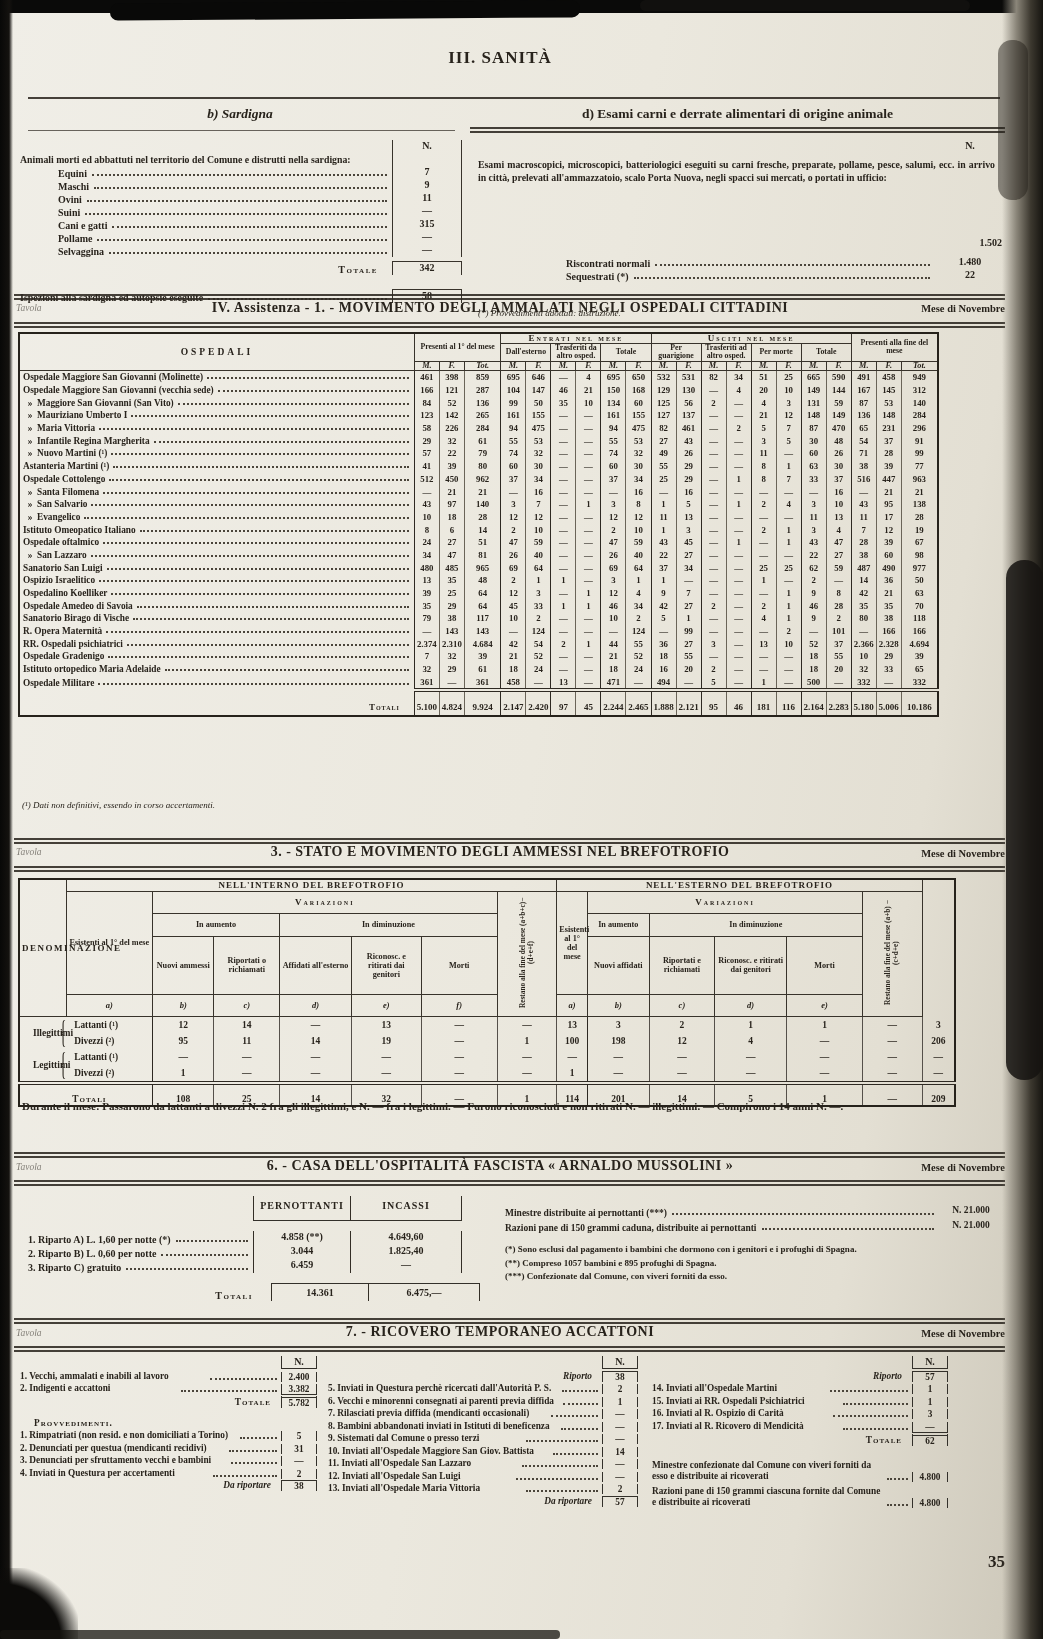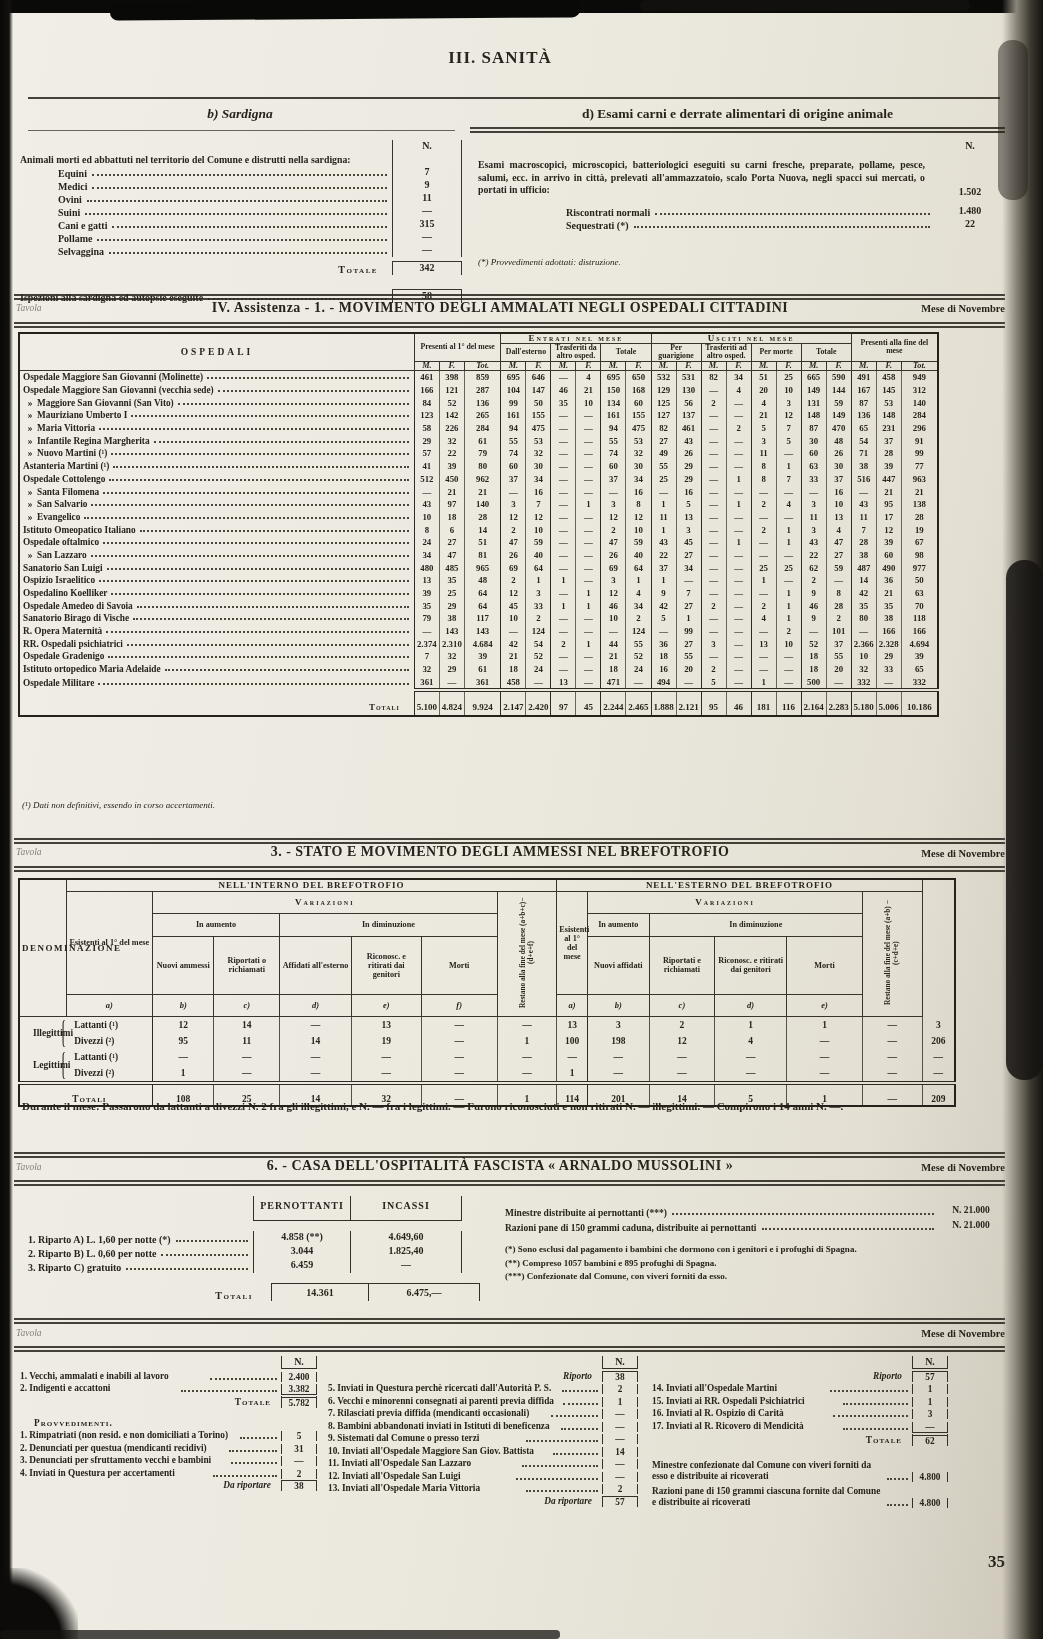--- a/index.html
+++ b/index.html
@@ -116,21 +116,21 @@
       <span class="lbl para" style="padding-right:6px;">Animali morti ed abbattuti nel territorio del Comune e distrutti nella sardigna:</span>
       <span class="val" style="align-self:stretch;"></span>
     </div>
     <div id="sardigna-rows">
         <div class="nrow">
           <span class="lbl" style="flex: 0 0 auto; padding-left: 38px;">Equini</span>
           <span class="dots"></span>
           <span class="val">7</span>
         </div>
         <div class="nrow">
-          <span class="lbl" style="flex: 0 0 auto; padding-left: 38px;">Medici</span>
+          <span class="lbl" style="flex: 0 0 auto; padding-left: 38px;">Maschi</span>
           <span class="dots"></span>
           <span class="val">9</span>
         </div>
         <div class="nrow">
           <span class="lbl" style="flex: 0 0 auto; padding-left: 38px;">Ovini</span>
           <span class="dots"></span>
           <span class="val">11</span>
         </div>
         <div class="nrow">
           <span class="lbl" style="flex: 0 0 auto; padding-left: 38px;">Suini</span>
@@ -162,21 +162,21 @@
       <span class="dots"></span>
       <span class="val topline">58</span>
     </div>
   </div>
 
   <div class="abs" style="left:478px;top:140px;width:527px;">
     <div class="nrow">
       <span class="lbl"></span>
         <span class="val noborder">N.</span>
     </div>
-    <div class="nrow" style="margin-top:6px;">
+    <div class="nrow" style="margin-top:6px;flex-direction:column;">
       <span class="lbl para" style="padding-right:10px;">Esami macroscopici, microscopici, batteriologici eseguiti su carni fresche, preparate, pollame, pesce, salumi, ecc. in arrivo in città, prelevati all'ammazzatoio, scalo Porta Nuova, negli spacci sui mercati, o portati in ufficio:</span>
       <span class="val noborder" style="display:flex;align-items:flex-end;justify-content:center;">1.502</span>
     </div>
     <div id="esami-rows" style="margin-top:8px;">
         <div class="nrow">
           <span class="lbl" style="flex: 0 0 auto; padding-left: 88px;">Riscontrati normali</span>
           <span class="dots"></span>
           <span class="val noborder">1.480</span>
         </div>
         <div class="nrow">
@@ -1208,20 +1208,21 @@
       <span class="dots"></span>
       <span class="val noborder" style="flex-basis:58px;font-size:9.5px;">N. 21.000</span>
     </div>
     <div style="margin-top:10px;font-size:9px;font-weight:bold;line-height:12px;">(*) Sono esclusi dal pagamento i bambini che dormono con i genitori e i profughi di Spagna.</div>
     <div style="margin-top:3px;font-size:9px;font-weight:bold;">(**) Compreso 1057 bambini e 895 profughi di Spagna.</div>
     <div style="margin-top:3px;font-size:9px;font-weight:bold;">(***) Confezionate dal Comune, con viveri forniti da esso.</div>
   </div>
 
   <div class="rule dbl" style="left:14px;top:1318px;width:991px;"></div>
   <div class="abs tavola" style="left:16px;top:1328px;">Tavola</div>
+  <div class="abs sec-title c" style="left:60px;top:1324px;width:880px;">7. - RICOVERO TEMPORANEO ACCATTONI</div>
   <div class="abs mese" style="left:865px;top:1328px;width:140px;text-align:right;">Mese di Novembre</div>
   <div class="rule dbl" style="left:14px;top:1346px;width:991px;"></div>
 
   <div class="rcol" id="ricovero-col1" style="left:20px;top:1356px;width:297px;">
       <div class="rrow nhead">
         <span class="lbl"></span>
         <span class="val">N.</span>
       </div>
       <div class="rrow item">
         <span class="lbl">1. Vecchi, ammalati e inabili al lavoro</span>

